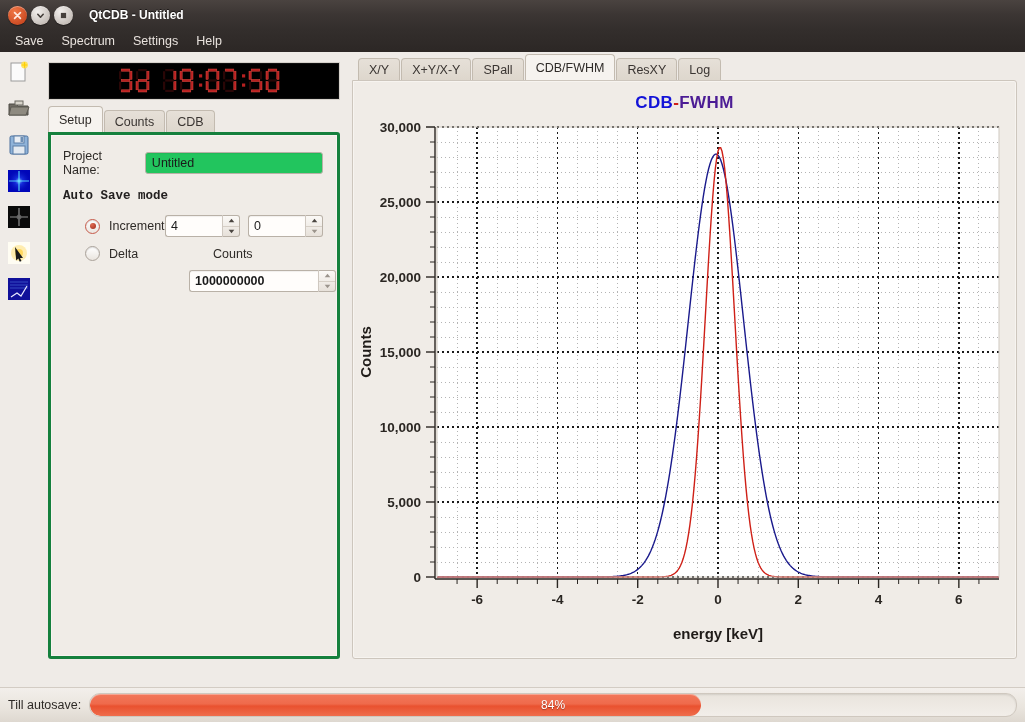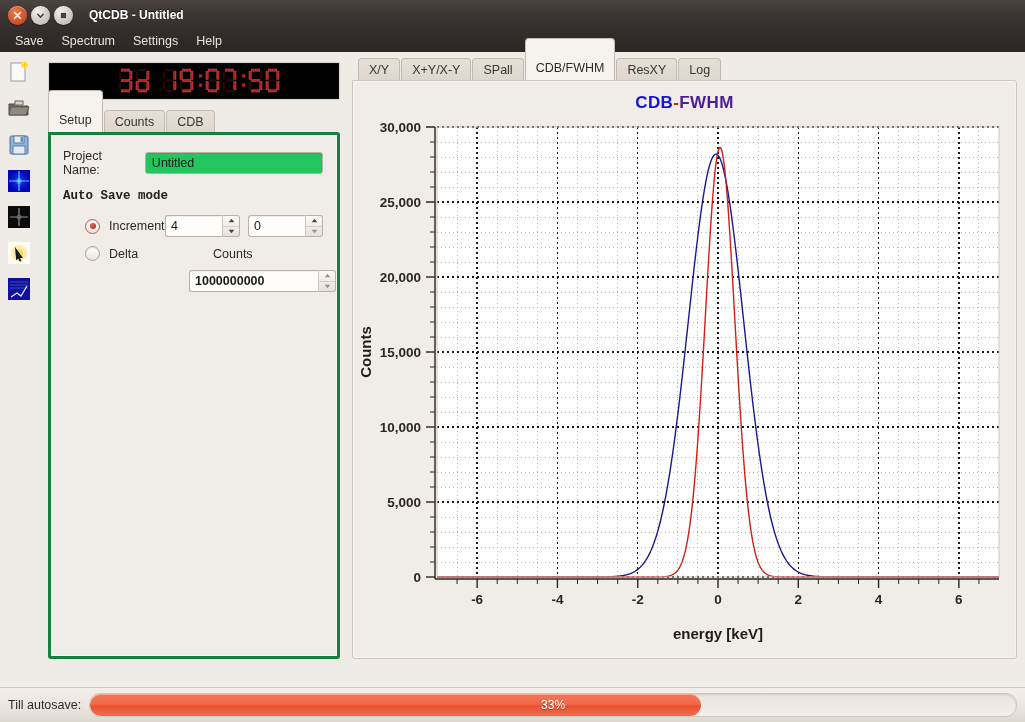--- a/index.html
+++ b/index.html
@@ -106,21 +106,21 @@
     border:1px solid #c3bbb0; border-bottom:none;
     border-radius:4px 4px 0 0;
     margin-right:1px;
     position:relative; top:1px;
     cursor:default;
   }
   .tab.active {
     background:#f6f3ef;
     border-color:#c3bbb0;
     color:#2f2b28;
-    top:0; padding-top:22px; padding-bottom:5px;
+    top:0; padding-top:6px; padding-bottom:5px;
     z-index:3;
   }
   .tabpane {
     border:3px solid #15803d;
     background:#f0ece7;
     border-radius: 0 3px 3px 3px;
     margin: 0 4px 6px 6px;
     flex:1 1 auto;
     padding: 14px 14px 10px 12px;
     position:relative;
@@ -637,17 +637,17 @@
         </div>
       </div>
 
     </div>
   </div>
 
   <div id="statusbar">
     <div id="statuslabel">Till autosave:</div>
     <div id="progouter">
       <div id="proginner" style="width: 66%;"></div>
-      <div id="progtext">33%</div>
+      <div id="progtext">84%</div>
     </div>
   </div>
 
 </div>
 
 </body></html>

